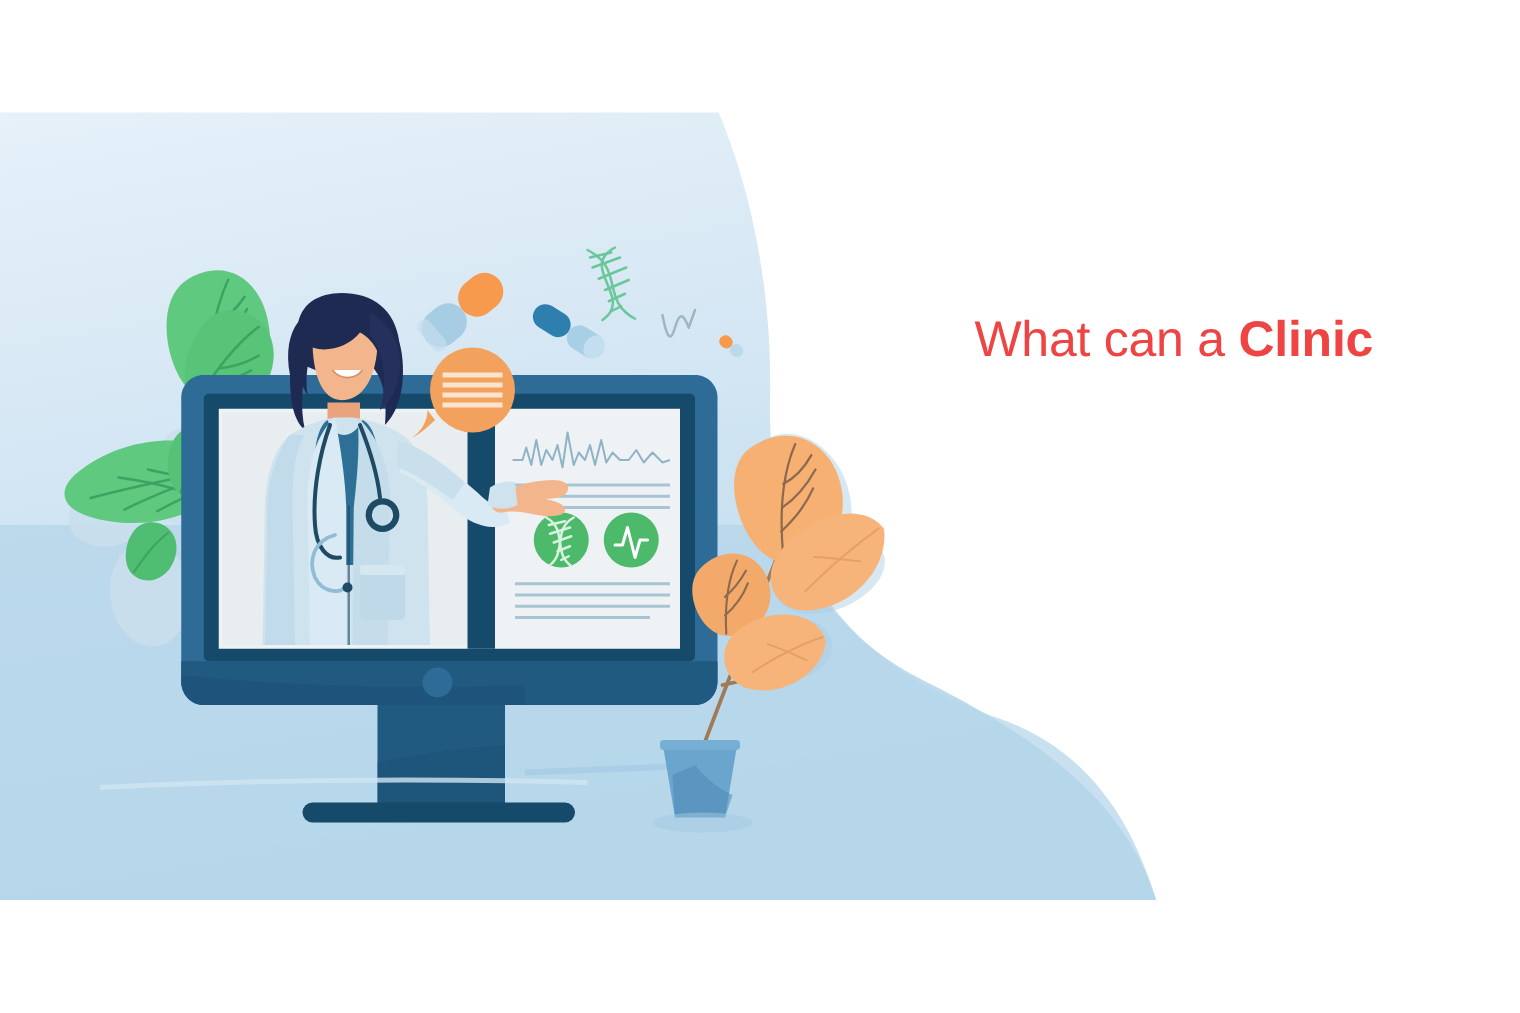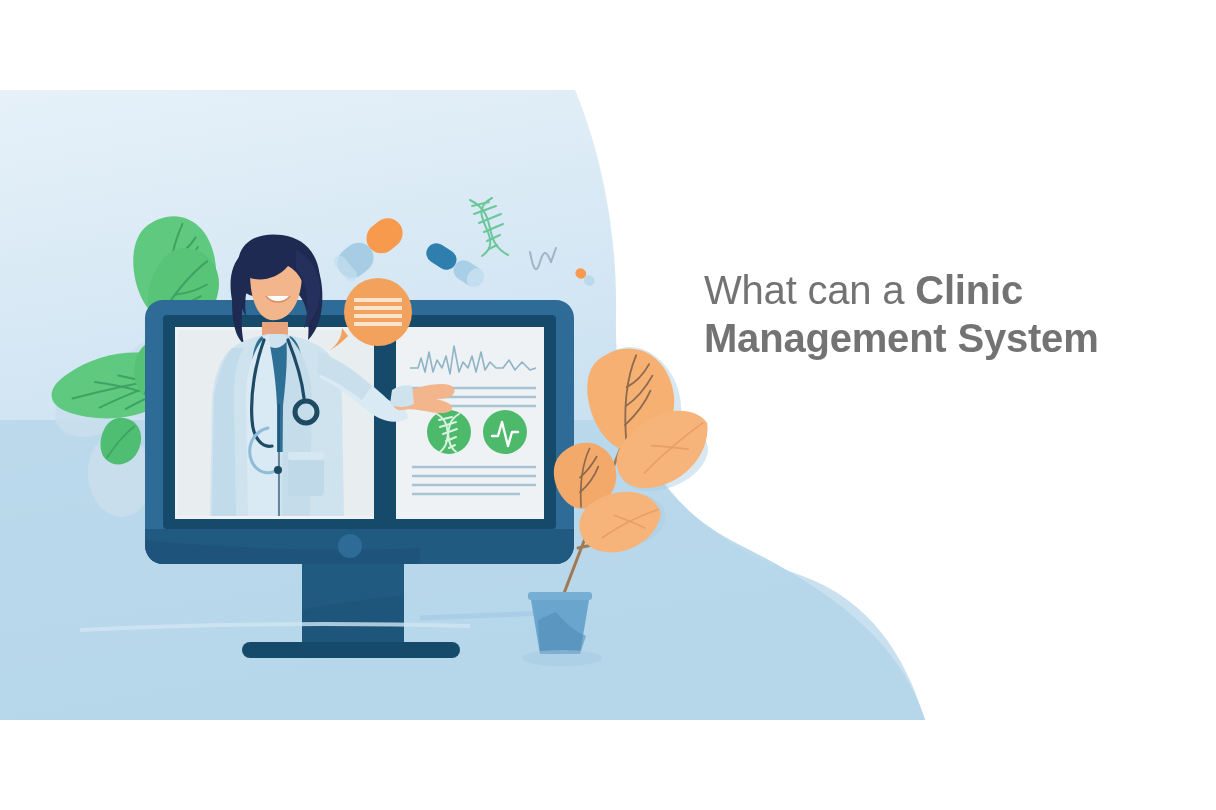--- a/index.html
+++ b/index.html
@@ -22,28 +22,29 @@
   #bg-svg, #art-svg {
     position: absolute;
     top: 0;
     left: 0;
     width: 1216px;
     height: 810px;
   }
   #headline {
     position: absolute;
     left: 704px;
-    top: 266px;
+    top: 248px;
     width: 470px;
     font-family: "Liberation Sans", sans-serif;
     font-size: 40px;
     line-height: 48px;
     letter-spacing: -0.2px;
-    color: #737373;
+    color: #ef4444;
     font-weight: 400;
+    text-align: center;
   }
   #headline .hl-strong {
     font-weight: 700;
   }
   #headline .hl-line {
     display: block;
     white-space: nowrap;
   }
 </style>
 </head>
@@ -389,16 +390,15 @@
         <rect x="528" y="592" width="64" height="8" rx="3" fill="#77aed3"></rect>
       </g>
 
       <ellipse cx="562" cy="658" rx="40" ry="8" fill="#a6cae2" opacity="0.5"></ellipse>
     </g>
 
   </svg>
 
   <div id="headline">
     <span class="hl-line"><span>What can a </span><span class="hl-strong">Clinic</span></span>
-    <span class="hl-line hl-strong">Management System</span>
   </div>
 
 </div>
 
 </body></html>

